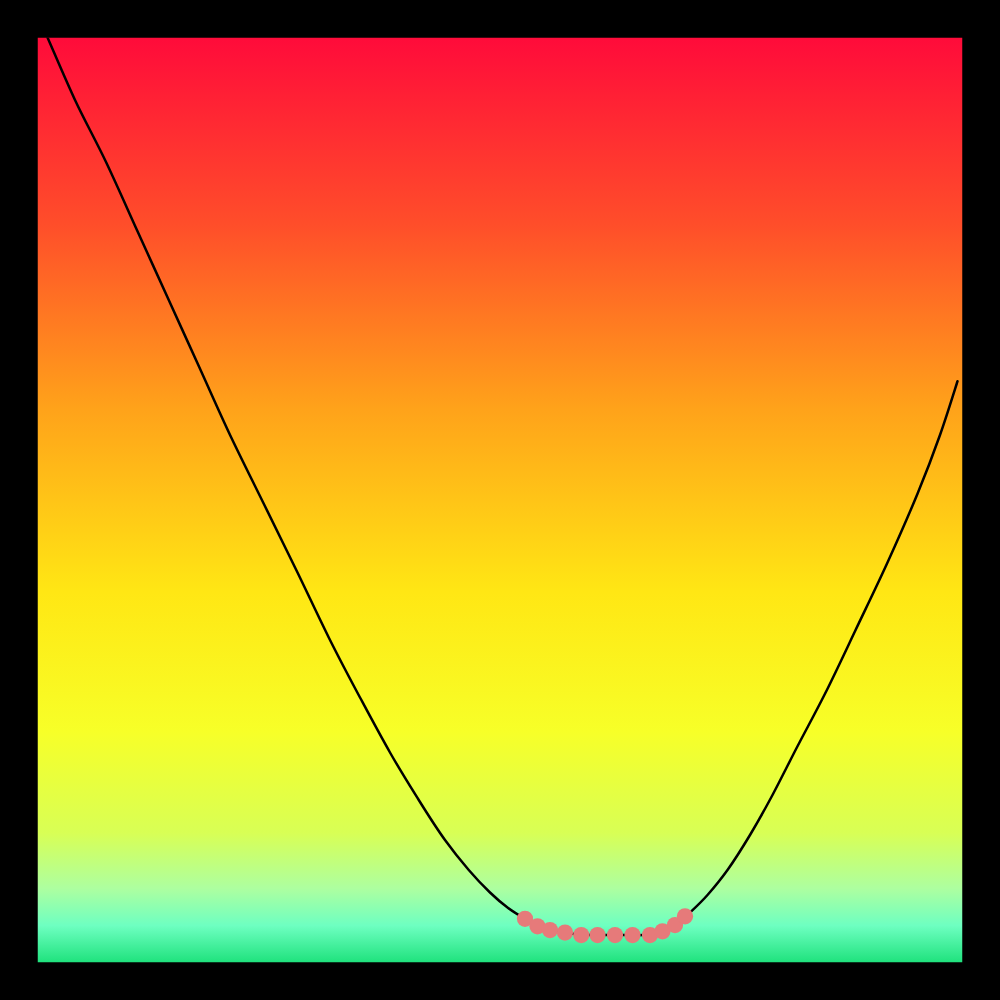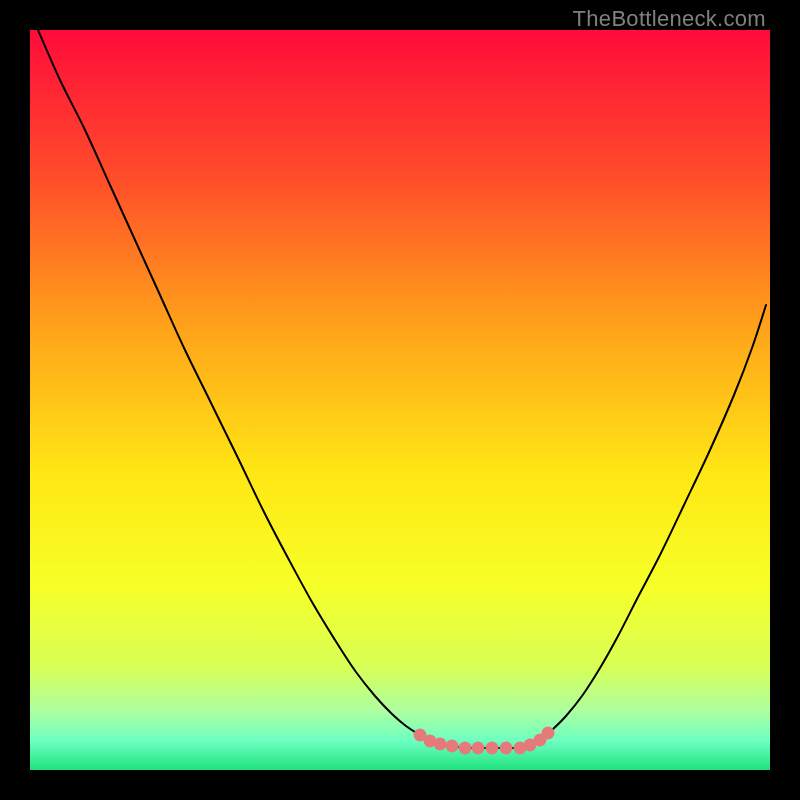--- a/index.html
+++ b/index.html
@@ -68,15 +68,14 @@
           <circle cx="476" cy="718" r="6.5" fill="#e67a7a"></circle>
           <circle cx="490" cy="718" r="6.5" fill="#e67a7a"></circle>
           <circle cx="500" cy="715" r="6.5" fill="#e67a7a"></circle>
           <circle cx="510" cy="710" r="6.5" fill="#e67a7a"></circle>
           <circle cx="518" cy="703" r="6.5" fill="#e67a7a"></circle>
         </g>
     </svg>
 
   </div>
 
-  <div class="watermark">TheBottleneck.com</div>
 
 </div>
 
 </body></html>

